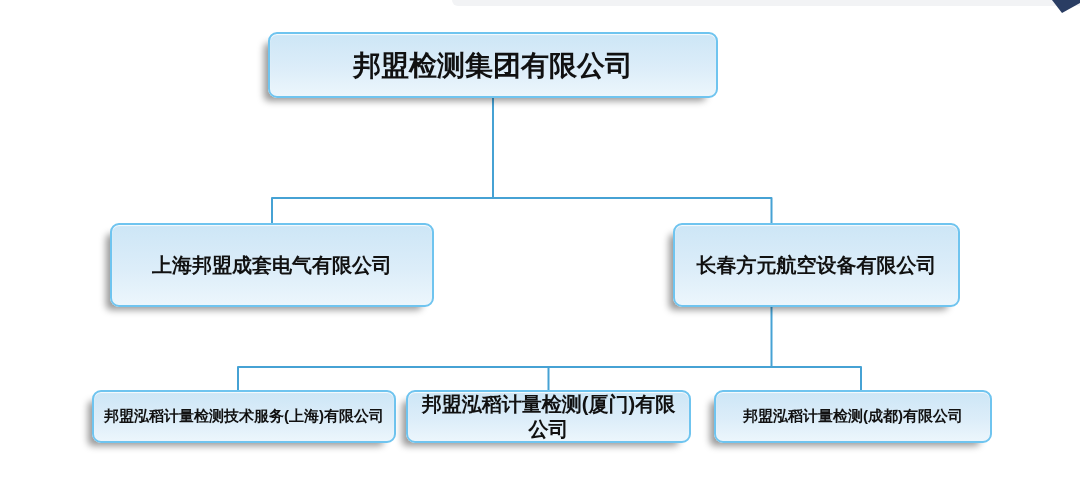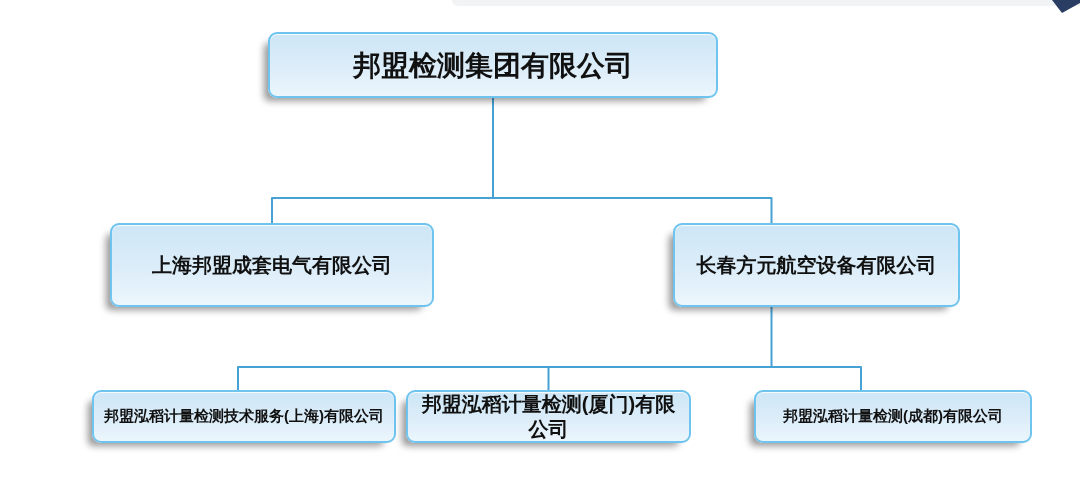--- a/index.html
+++ b/index.html
@@ -62,21 +62,21 @@
     box-shadow:-8px 7px 7px -4px rgba(0,0,0,0.40), inset 0 1px 1px rgba(255,255,255,0.85);
     box-sizing:border-box;
     padding:2px 6px;
     line-height:1.25;
   }
   #node-root{ left:268px; top:32px;  width:450px; height:66px; font-size:28px; }
   #node-l2a{ left:110px; top:223px; width:324px; height:84px; font-size:20px; }
   #node-l2b{ left:628px; top:223px; width:287px; height:84px; font-size:20px;margin-left:45px; }
   #node-l3a{ left:92px;  top:390px; width:304px; height:53px; font-size:15px; }
   #node-l3b{ left:406px; top:390px; width:285px; height:53px; font-size:20px; }
-  #node-l3c{ left:754px; top:390px; width:278px; height:53px; font-size:15px; }
+  #node-l3c{ left:714px; top:390px; width:278px; height:53px; font-size:15px; }
 </style>
 </head>
 <body>
 
 <div class="stage">
 
   <div class="top-band"></div>
 
   <svg class="corner-arrow" viewBox="0 0 40 16" xmlns="http://www.w3.org/2000/svg">
     <polygon points="12,0 40,0 40,3 22,13"></polygon>

